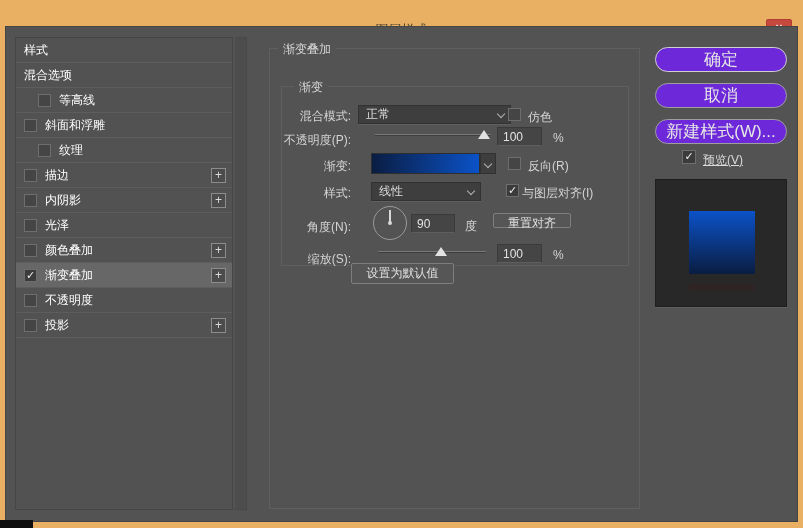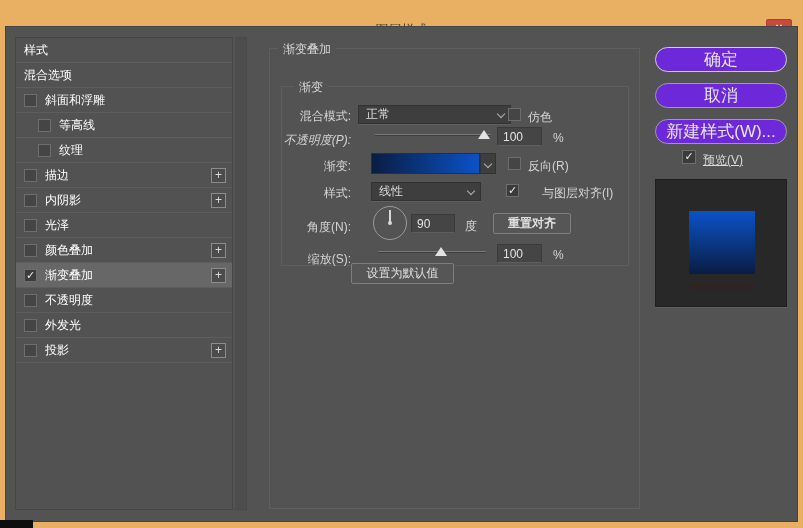--- a/index.html
+++ b/index.html
@@ -114,27 +114,27 @@
   <div class="dialog">
 
     <div class="sidebar">
       <div id="sidebar-items">
           <div class="sb-row">
             <span class="sb-label">样式</span>
           </div>
           <div class="sb-row">
             <span class="sb-label">混合选项</span>
           </div>
+          <div class="sb-row indent">
+            <span class="checkbox"></span>
+            <span class="sb-label">等高线</span>
+          </div>
           <div class="sb-row">
             <span class="checkbox"></span>
             <span class="sb-label">斜面和浮雕</span>
-          </div>
-          <div class="sb-row indent">
-            <span class="checkbox"></span>
-            <span class="sb-label">等高线</span>
           </div>
           <div class="sb-row indent">
             <span class="checkbox"></span>
             <span class="sb-label">纹理</span>
           </div>
           <div class="sb-row">
             <span class="checkbox"></span>
             <span class="sb-label">描边</span>
             <span class="plus-btn">+</span>
           </div>
@@ -153,24 +153,20 @@
             <span class="plus-btn">+</span>
           </div>
           <div class="sb-row selected">
             <span class="checkbox checked">✓</span>
             <span class="sb-label">渐变叠加</span>
             <span class="plus-btn">+</span>
           </div>
           <div class="sb-row">
             <span class="checkbox"></span>
             <span class="sb-label">不透明度</span>
-          </div>
-          <div class="sb-row">
-            <span class="checkbox"></span>
-            <span class="sb-label">外发光</span>
           </div>
           <div class="sb-row">
             <span class="checkbox"></span>
             <span class="sb-label">投影</span>
             <span class="plus-btn">+</span>
           </div>
         </div>
     </div>
     <div class="scrolltrack"></div>
 
@@ -181,21 +177,21 @@
         <span class="gb-label">渐变</span>
 
         <span class="flabel" style="top:21px;">混合模式:</span>
         <div class="dropdown" style="left:76px; top:18px; width:153px; height:19px;">
           <span>正常</span>
           <span class="chev"></span>
         </div>
         <span class="checkbox cb-abs" style="left:226px; top:21px;"></span>
         <span class="unit" style="left:246px; top:22px;">仿色</span>
 
-        <span class="flabel" style="top:45px;font-style:italic;">不透明度(P):</span>
+        <span class="flabel" style="top:45px;">不透明度(P):</span>
         <div class="slider" style="left:93px; top:42px; width:116px;">
           <div class="track"></div>
           <div class="thumb" style="left:103px;"></div>
         </div>
         <input class="numinput" style="left: 215px; top: 40px;" value="100">
         <span class="unit" style="left:271px; top:44px;">%</span>
 
         <span class="flabel" style="top:71px;">渐变:</span>
         <div class="gradient-swatch" style="left: 89px; top: 66px; width: 109px; height: 21px; background: linear-gradient(to right, rgb(10, 29, 66), rgb(11, 82, 200));"></div>
         <div class="gradient-arrow" style="left:198px; top:66px; width:16px; height:21px;">
@@ -203,30 +199,30 @@
         </div>
         <span class="checkbox cb-abs" style="left:226px; top:70px;"></span>
         <span class="unit" style="left:246px; top:71px;">反向(R)</span>
 
         <span class="flabel" style="top:98px;">样式:</span>
         <div class="dropdown" style="left:89px; top:95px; width:110px; height:19px;">
           <span>线性</span>
           <span class="chev"></span>
         </div>
         <span class="checkbox cb-abs checked" style="left:224px; top:97px;">✓</span>
-        <span class="unit" style="left:260px; top:98px;">与图层对齐(I)</span>
+        <span class="unit" style="left:240px; top:98px;">与图层对齐(I)</span>
 
         <span class="flabel" style="top:132px;">角度(N):</span>
         <div class="dial" style="left:91px; top:119px;">
           <div class="needle"></div>
           <div class="hub"></div>
         </div>
         <input class="numinput" style="left: 129px; top: 127px; width: 44px;" value="90">
         <span class="unit" style="left:183px; top:131px;">度</span>
-        <div class="psbtn" style="left:211px; top:126px; width:78px; height:21px; line-height:19px;font-weight:bold;">重置对齐</div>
+        <div class="psbtn" style="left:211px; top:126px; width:78px; height:15px; line-height:19px;">重置对齐</div>
 
         <span class="flabel" style="top:164px;">缩放(S):</span>
         <div class="slider" style="left:96px; top:159px; width:108px;">
           <div class="track"></div>
           <div class="thumb" style="left:57px;"></div>
         </div>
         <input class="numinput" style="left: 215px; top: 157px;" value="100">
         <span class="unit" style="left:271px; top:161px;">%</span>
       </div>
 

